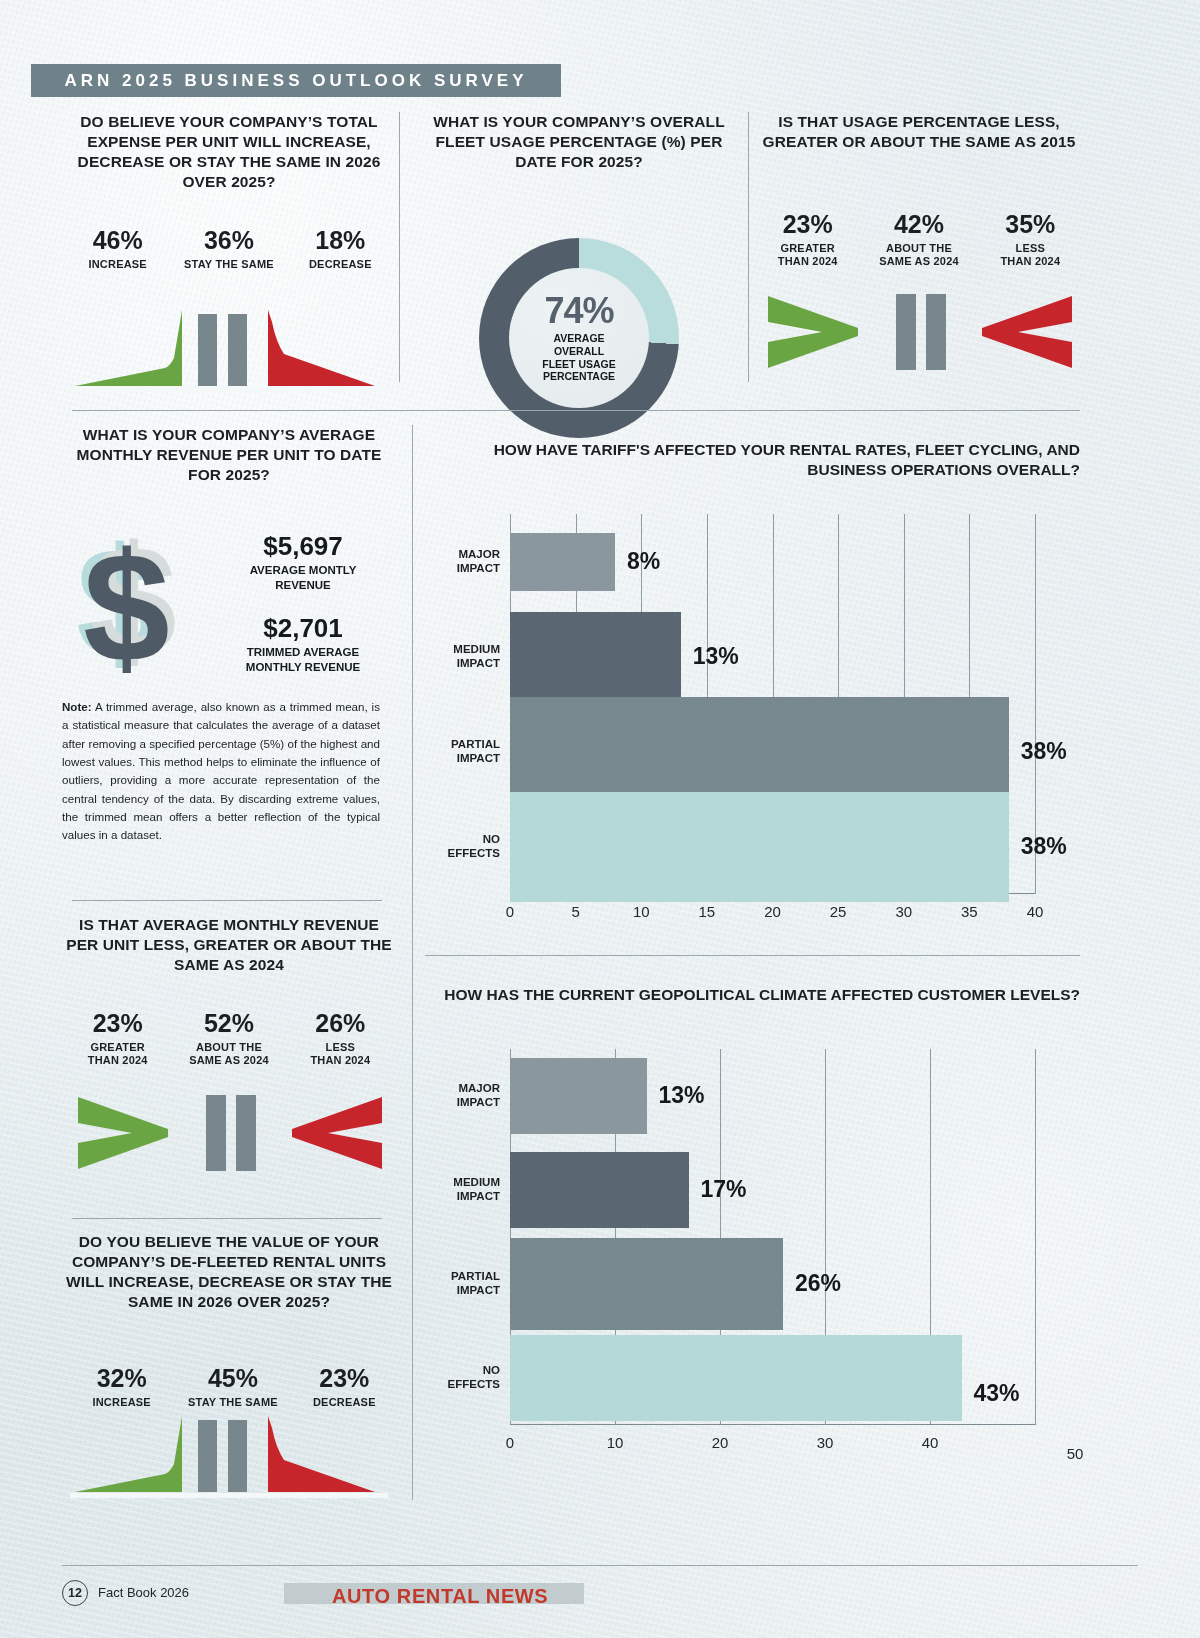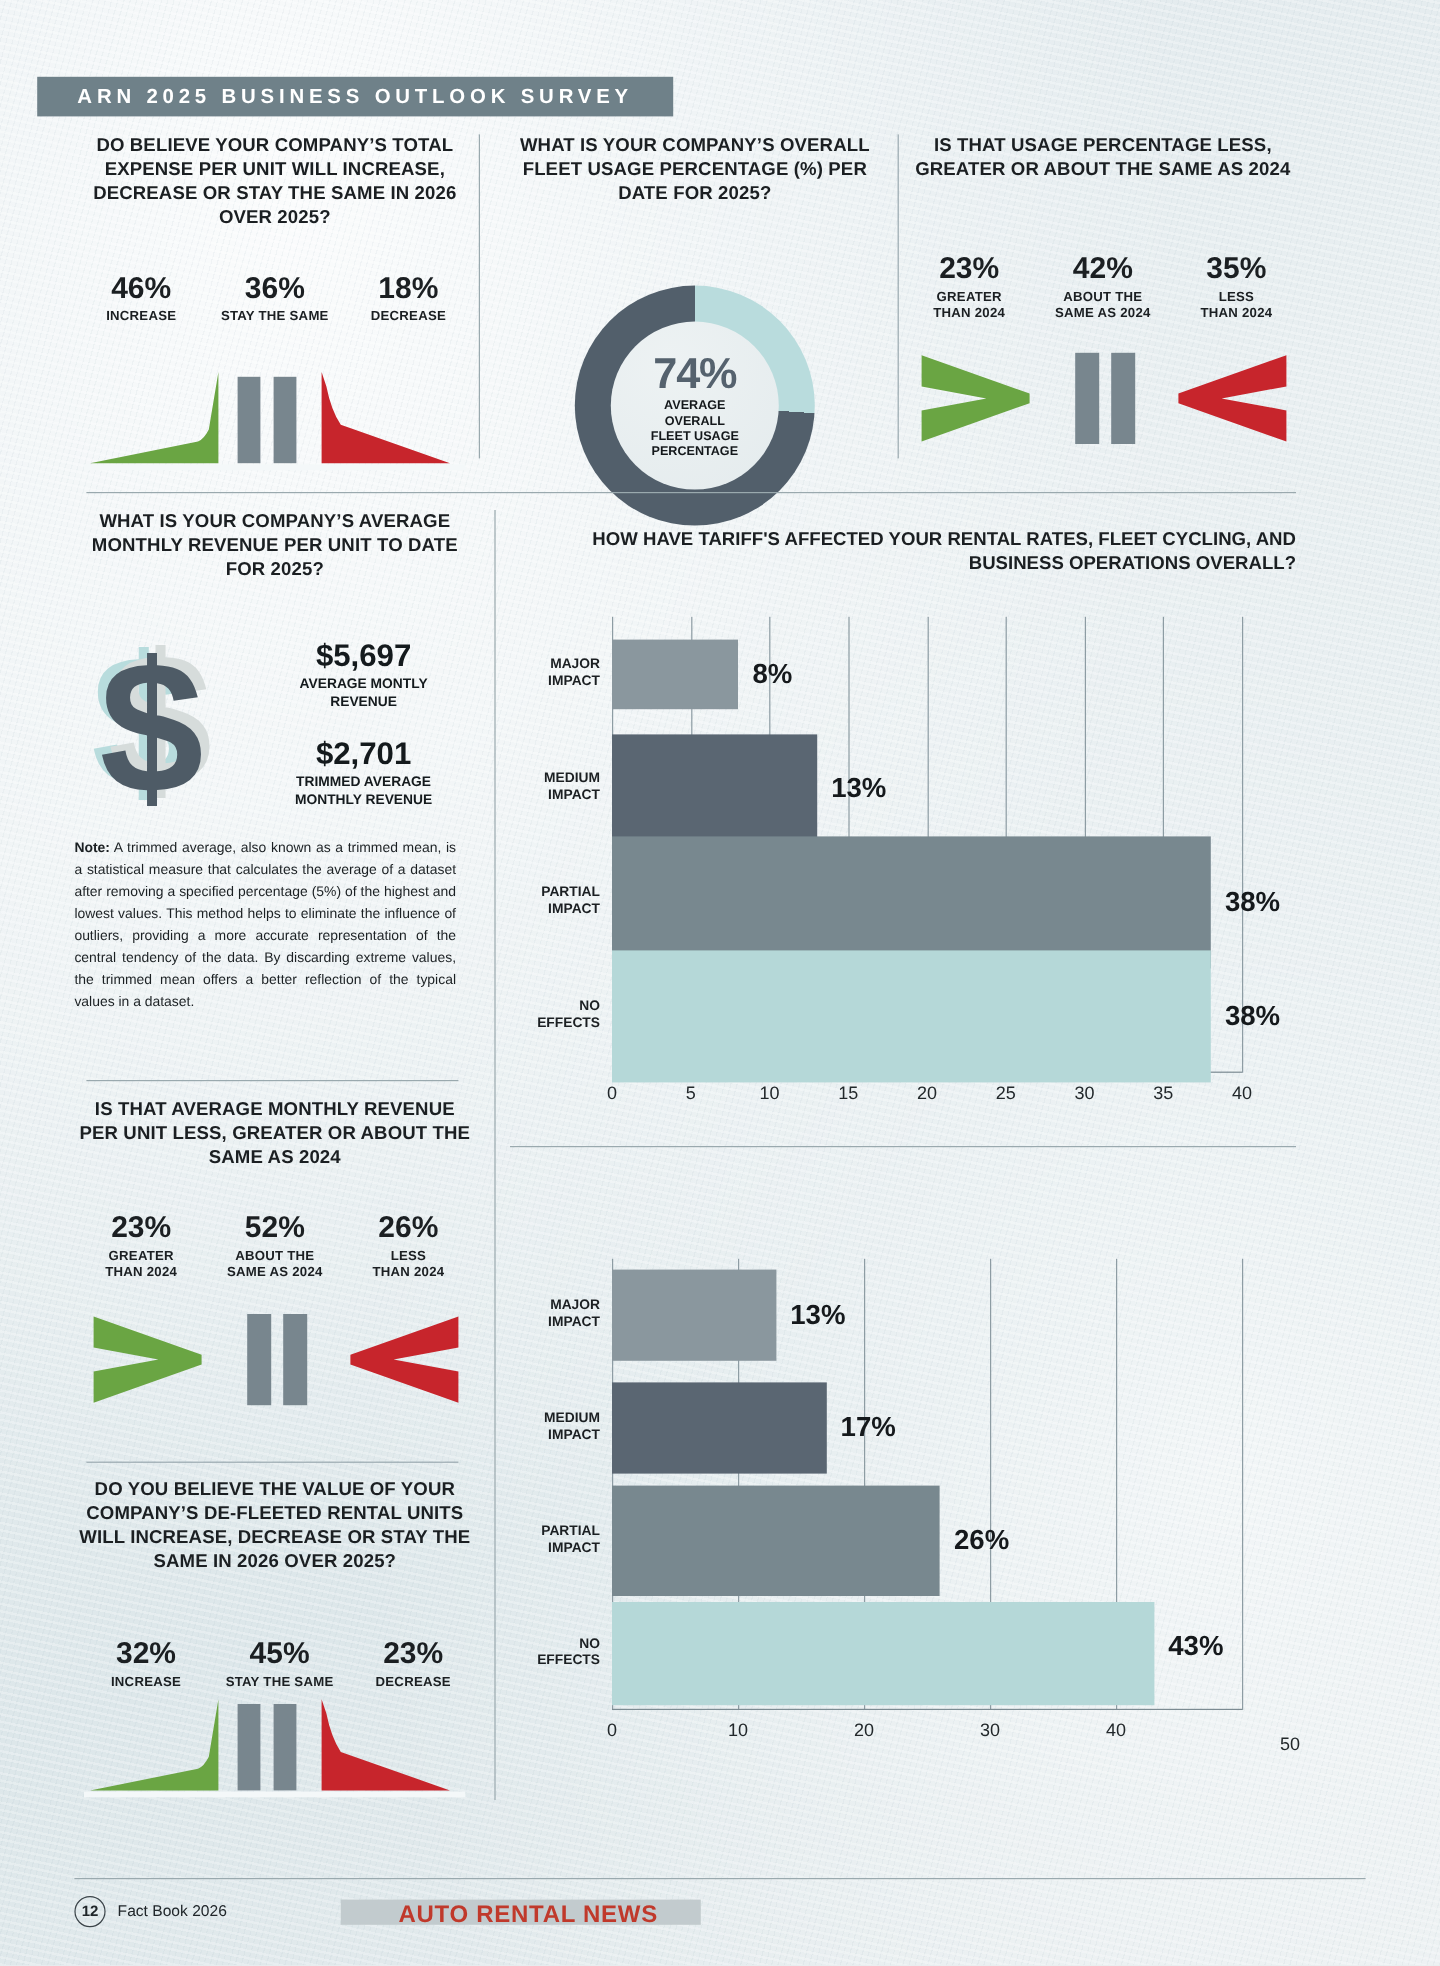--- a/index.html
+++ b/index.html
@@ -170,21 +170,21 @@
         <div class="donut-pct">74%</div>
         <div class="donut-sub" style="white-space: pre-line;">AVERAGE
 OVERALL
 FLEET USAGE
 PERCENTAGE</div>
       </div>
     </div>
   </div>
 
   <div id="p3">
-    <div class="qtitle">IS THAT USAGE PERCENTAGE LESS, GREATER OR ABOUT THE SAME AS 2024</div>
+    <div class="qtitle">IS THAT USAGE PERCENTAGE LESS, GREATER OR ABOUT THE SAME AS 2015</div>
 
     <div class="stats">
       <div class="s">
         <div class="statnum">23%</div>
         <div class="statlbl" style="white-space: pre-line;">GREATER
 THAN 2024</div>
       </div>
       <div class="s">
         <div class="statnum">42%</div>
         <div class="statlbl" style="white-space: pre-line;">ABOUT THE
@@ -328,20 +328,21 @@
         <div class="ticklabel" style="left: 181.875px; width: 30px; top: 389px;">15</div>
         <div class="ticklabel" style="left: 247.5px; width: 30px; top: 389px;">20</div>
         <div class="ticklabel" style="left: 313.125px; width: 30px; top: 389px;">25</div>
         <div class="ticklabel" style="left: 378.75px; width: 30px; top: 389px;">30</div>
         <div class="ticklabel" style="left: 444.375px; width: 30px; top: 389px;">35</div>
         <div class="ticklabel" style="left: 510px; width: 30px; top: 389px;">40</div>
       </div>
   </div>
 
   <div class="chart" id="chart2" style="left:425px; top:985px; width:665px; height:480px;">
+    <div class="chart-title" style="position:absolute;left:10px;top:0;width:645px;">HOW HAS THE CURRENT GEOPOLITICAL CLIMATE AFFECTED CUSTOMER LEVELS?</div>
     <div class="plot" id="plot2" style="left:85px; top:64px; width:525px; height:376px;">
         <div class="gridline" style="left: 0px;"></div>
         <div class="gridline" style="left: 105px;"></div>
         <div class="gridline" style="left: 210px;"></div>
         <div class="gridline" style="left: 315px;"></div>
         <div class="gridline" style="left: 420px;"></div>
         <div class="gridline" style="left: 525px;"></div>
         <div class="axisline" style="bottom: 0px;"></div>
         <div class="bar" style="left: 0px; top: 9px; width: 136.5px; height: 76px; background: rgb(138, 151, 158);"></div>
         <div class="barlabel" style="left: 148.5px; top: 33px; font-size: 23px;">13%</div>
@@ -349,21 +350,21 @@
 IMPACT</div>
         <div class="bar" style="left: 0px; top: 103px; width: 178.5px; height: 76px; background: rgb(90, 102, 114);"></div>
         <div class="barlabel" style="left: 190.5px; top: 127px; font-size: 23px;">17%</div>
         <div class="catlabel" style="white-space: pre-line; left: -78px; width: 68px; top: 126px;">MEDIUM
 IMPACT</div>
         <div class="bar" style="left: 0px; top: 189px; width: 273px; height: 92px; background: rgb(120, 136, 143);"></div>
         <div class="barlabel" style="left: 285px; top: 221px; font-size: 23px;">26%</div>
         <div class="catlabel" style="white-space: pre-line; left: -78px; width: 68px; top: 220px;">PARTIAL
 IMPACT</div>
         <div class="bar" style="left: 0px; top: 286px; width: 451.5px; height: 86px; background: rgb(181, 216, 216);"></div>
-        <div class="barlabel" style="left: 463.5px; top: 309px; font-size: 23px;">43%</div>
+        <div class="barlabel" style="left: 463.5px; top: 331px; font-size: 23px;">43%</div>
         <div class="catlabel" style="white-space: pre-line; left: -78px; width: 68px; top: 314px;">NO
 EFFECTS</div>
         <div class="ticklabel" style="left: -15px; width: 30px; top: 385px;">0</div>
         <div class="ticklabel" style="left: 90px; width: 30px; top: 385px;">10</div>
         <div class="ticklabel" style="left: 195px; width: 30px; top: 385px;">20</div>
         <div class="ticklabel" style="left: 300px; width: 30px; top: 385px;">30</div>
         <div class="ticklabel" style="left: 405px; width: 30px; top: 385px;">40</div>
         <div class="ticklabel" style="left: 510px; width: 30px; top: 396px; margin-left: 40px;">50</div>
       </div>
   </div>

